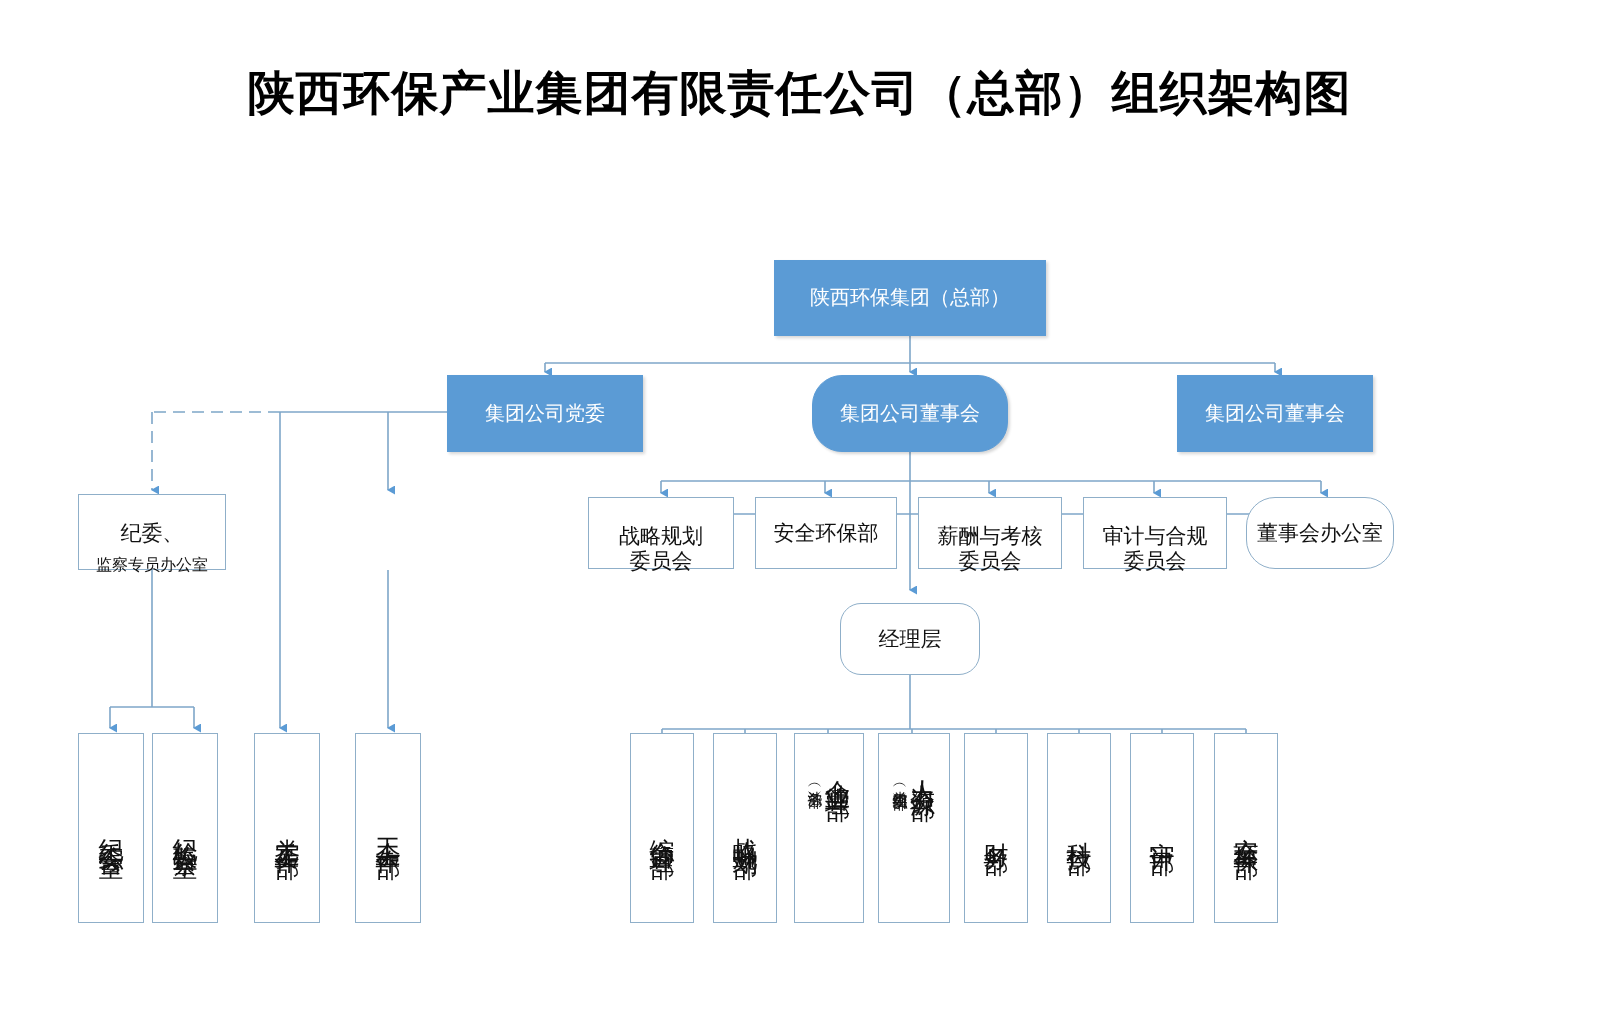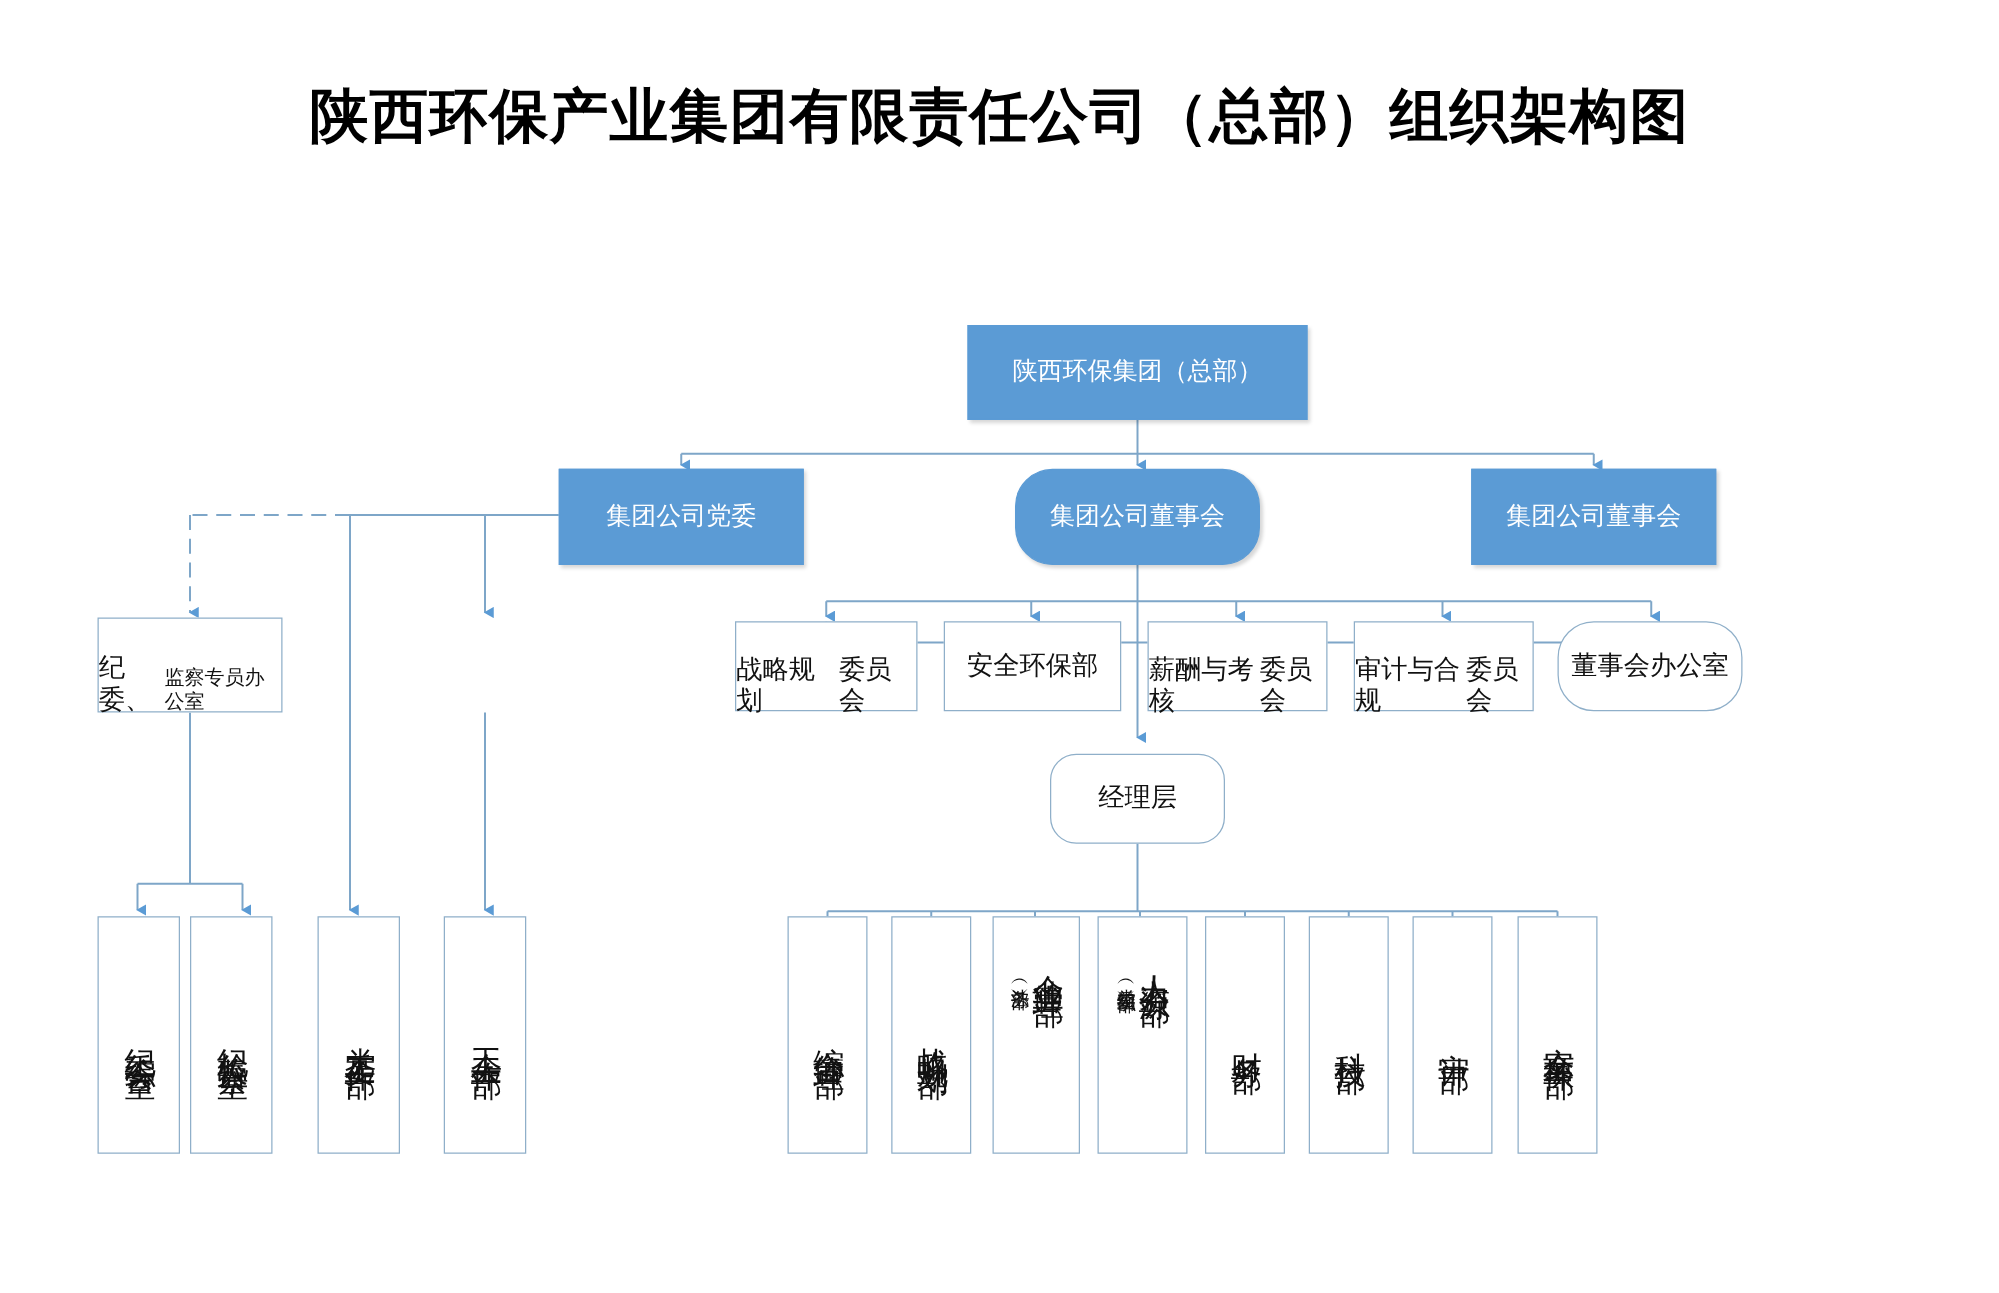--- a/index.html
+++ b/index.html
@@ -24,37 +24,38 @@
     color:#000000;
     white-space:nowrap;
   }
 
   .node{
     position:absolute;
     box-sizing:border-box;
     display:flex;
     align-items:center;
     justify-content:center;
+    text-align:center;
     line-height:1.18;
   }
   .node.filled{
     background:#5B9BD5;
     border:1px solid #5B9BD5;
     color:#ffffff;
     font-size:20px;
     box-shadow:2px 2px 3px rgba(0,0,0,0.16);
   }
   .node.outline{
     background:#ffffff;
     border:1px solid #8FAFC9;
     color:#111111;
     font-size:21px;
   }
 
-  .stack{display:flex;align-items:center;justify-content:center;margin-top:32px;}
+  .stack{display:flex;flex-direction:column;align-items:center;justify-content:center;margin-top:32px;}
   .sub-small{font-size:16px;margin-top:10px;}
   .vert-wrap{
     display:flex;
     flex-direction:row-reverse;
     align-items:flex-start;
     justify-content:center;
     height:100%;
     padding-top:26px;
     box-sizing:border-box;
   }

